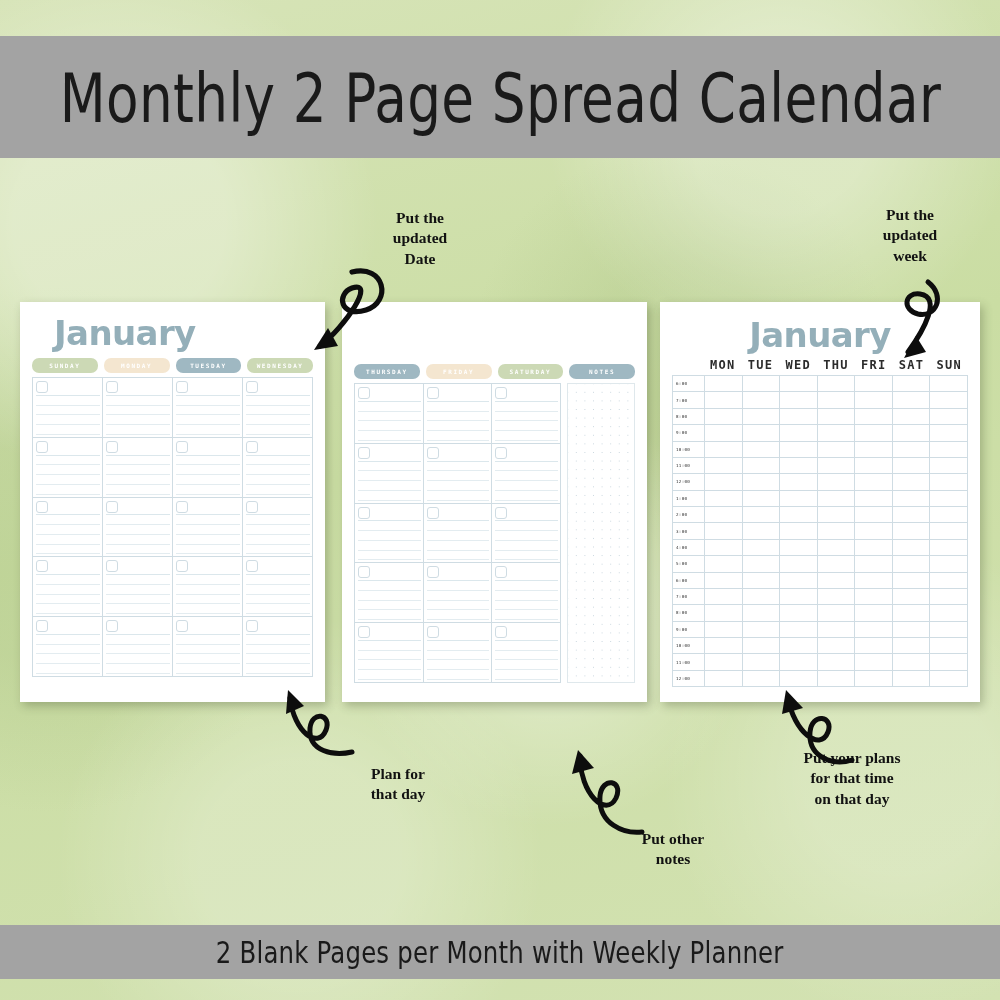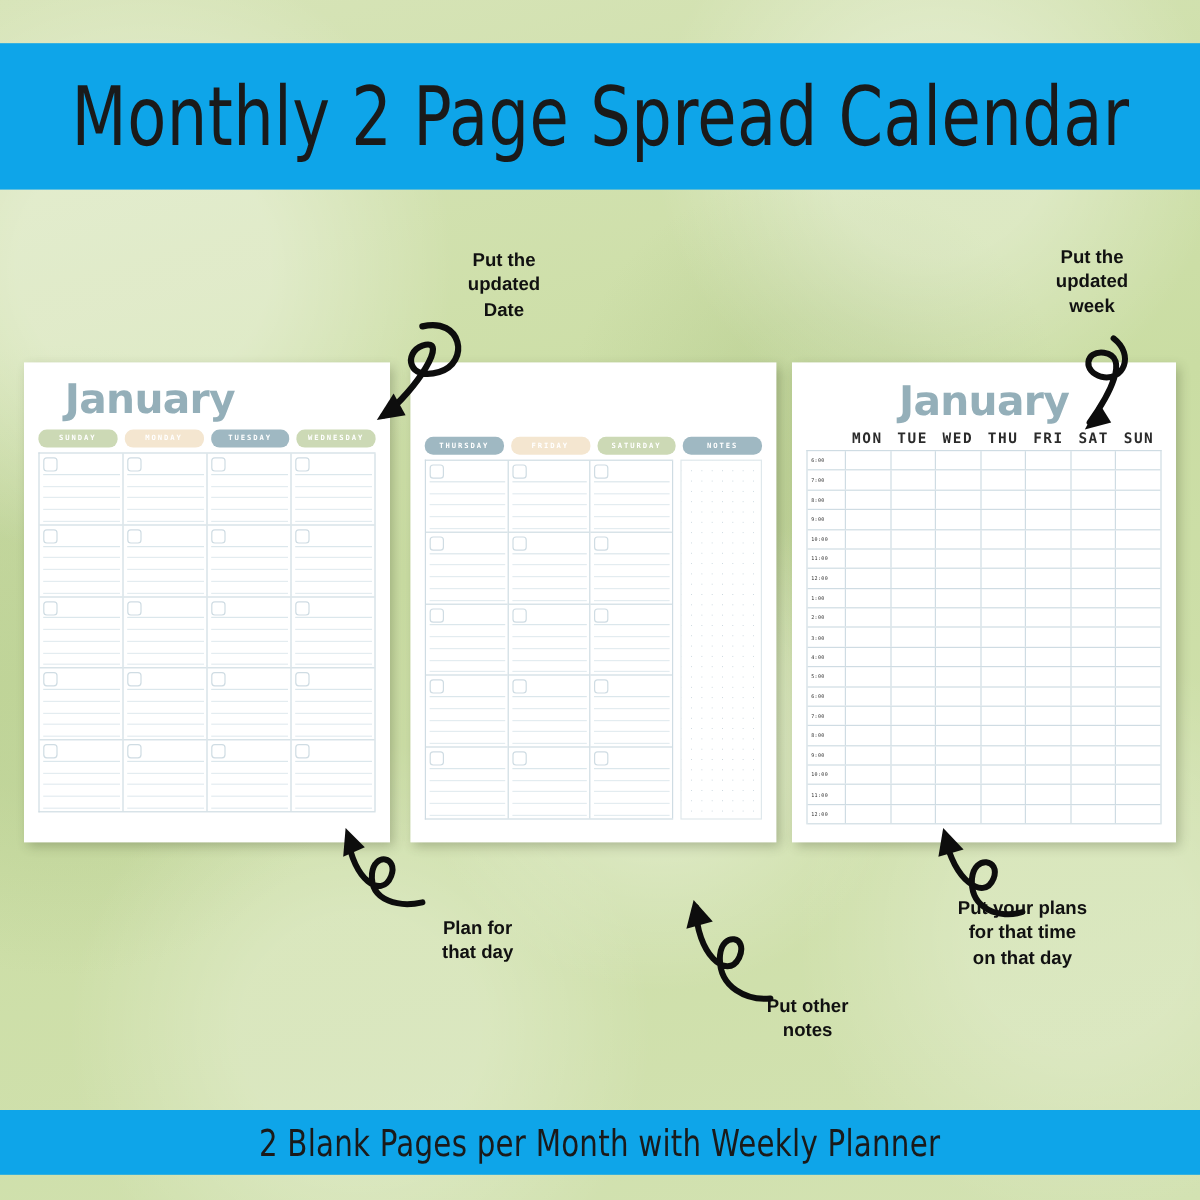--- a/index.html
+++ b/index.html
@@ -20,21 +20,21 @@
       radial-gradient(circle at 55% 62%, rgba(255,255,255,.26) 0 11%, rgba(255,255,255,0) 25%),
       radial-gradient(circle at 30% 86%, rgba(255,255,255,.24) 0 9%, rgba(255,255,255,0) 22%),
       radial-gradient(circle at 90% 78%, rgba(255,255,255,.22) 0 8%, rgba(255,255,255,0) 20%),
       radial-gradient(circle at 5% 55%, rgba(160,185,120,.25) 0 10%, rgba(160,185,120,0) 24%),
       radial-gradient(circle at 68% 35%, rgba(160,185,120,.22) 0 9%, rgba(160,185,120,0) 22%),
       linear-gradient(165deg,#d7e4b8 0%,#cadda3 45%,#d3e2b2 100%);
   }
 
   
   .banner{
-    position:absolute; left:0; width:1000px; background:#0ea5e9;
+    position:absolute; left:0; width:1000px; background:#a3a3a3;
     display:flex; align-items:center; justify-content:center;
   }
   #banner-top{ top:36px; height:122px; }
   #banner-bottom{ top:925px; height:54px; }
 
   #main-title{
     font-family:"DejaVu Sans Condensed","Liberation Sans",sans-serif;
     font-size:61px; font-weight:400; color:#1a1a1a;
     letter-spacing:.4px; transform:scaleY(1.12) scaleX(.97);
     white-space:nowrap;
@@ -119,21 +119,21 @@
     display:flex; align-items:center; padding-left:3px;
     font-size:4.2px; letter-spacing:.3px; color:#2f2f2f;
     font-family:"DejaVu Sans Mono","Liberation Mono",monospace;
   }
   .wk-cell{ flex:1; border-right:1px solid #cfdce3; }
   .wk-cell:last-child{ border-right:none; }
 
   
   .anno{
     position:absolute;
-    font-family:Liberation Sans, sans-serif;
+    font-family:Liberation Serif, serif;
     font-weight:700; font-size:15.5px; line-height:1.32;
     color:#111; text-align:center; white-space:pre-line;
   }
   #anno-date   { left:350px; top:208px; width:140px; }
   #anno-week   { left:845px; top:205px; width:130px; }
   #anno-plan   { left:333px; top:764px; width:130px; }
   #anno-notes  { left:608px; top:818px; width:130px;margin-top:11px; }
   #anno-plans  { left:768px; top:748px; width:168px; }
 
   svg.arrow{ position:absolute; overflow:visible; pointer-events:none; }

